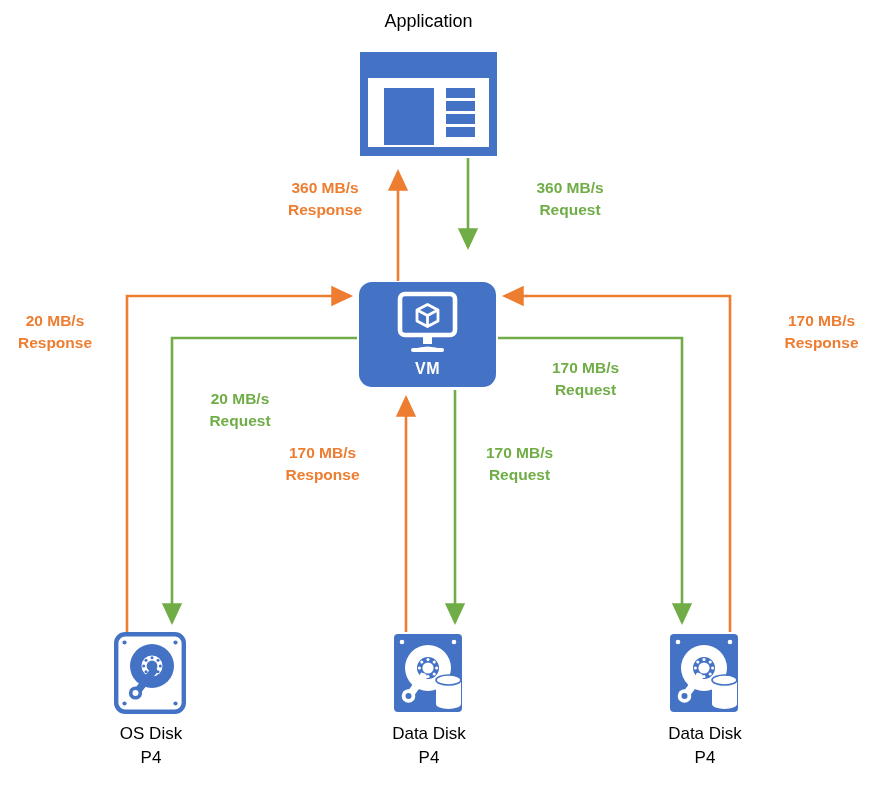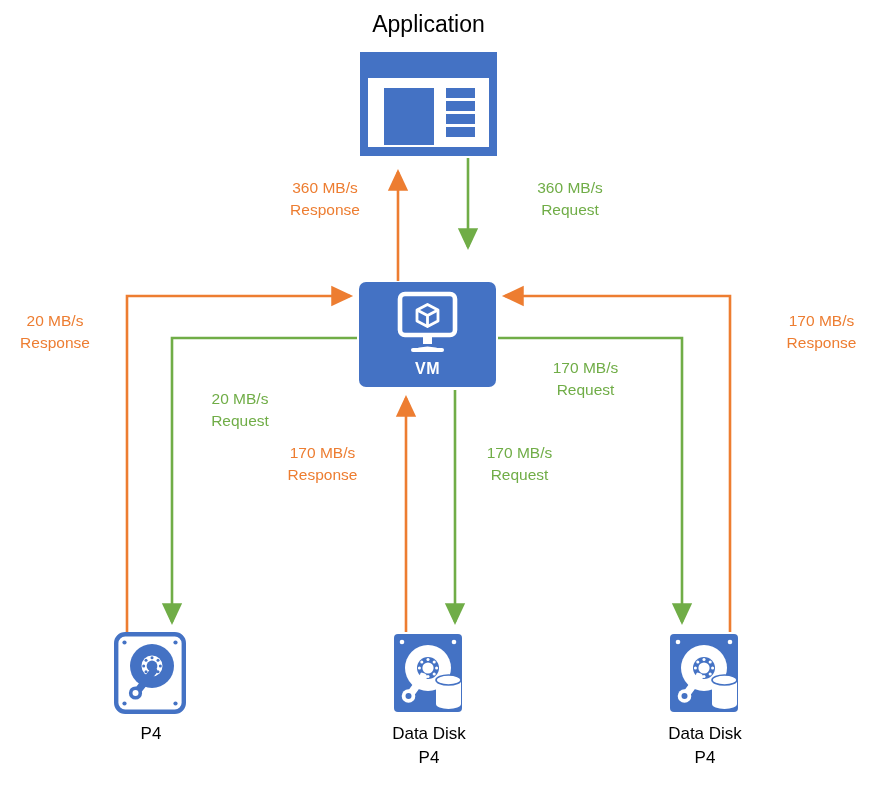--- a/index.html
+++ b/index.html
@@ -1,34 +1,34 @@
 <!DOCTYPE html>
 <html><head>
 <meta charset="utf-8">
 <style>
   html,body{margin:0;padding:0;background:#ffffff;}
   body{width:878px;height:792px;font-family:"Liberation Sans",sans-serif;-webkit-font-smoothing:antialiased;}
   #stage{position:relative;width:878px;height:792px;overflow:hidden;background:#fff;}
   #wires{position:absolute;left:0;top:0;width:878px;height:792px;}
 
   
-  .lbl{position:absolute;font-size:23px;color:#000;white-space:nowrap;text-align:center;}
-  .flow{position:absolute;font-size:15.5px;font-weight:normal;line-height:1.45;text-align:center;white-space:nowrap;}
+  .lbl{position:absolute;font-size:18px;color:#000;white-space:nowrap;text-align:center;}
+  .flow{position:absolute;font-size:15.5px;font-weight:bold;line-height:1.45;text-align:center;white-space:nowrap;}
   .flow.resp{color:#ED7D31;}
   .flow.req{color:#70AD47;}
 
   
   .appicon{position:absolute;left:360px;top:52px;width:137px;height:104px;background:#4472C4;}
   .appicon .inner{position:absolute;left:8px;top:26px;right:8px;bottom:9px;background:#ffffff;}
   .appicon .sq{position:absolute;left:16px;top:10px;width:50px;height:57px;background:#4472C4;}
   .appicon .bars{position:absolute;left:78px;top:10px;right:14px;bottom:10px;display:flex;flex-direction:column;justify-content:space-between;}
   .appicon .bars i{display:block;height:10px;background:#4472C4;}
 
   
-  .vmbox{position:absolute;left:359px;top:282px;width:137px;height:105px;background:#4472C4;border-radius:7px;}
+  .vmbox{position:absolute;left:359px;top:282px;width:137px;height:105px;background:#4472C4;border-radius:13px;}
   .vmsvg{position:absolute;left:0;top:4px;width:137px;height:72px;}
   .vmtext{position:absolute;left:0;right:0;bottom:9px;text-align:center;color:#ffffff;font-size:16px;font-weight:bold;letter-spacing:.4px;}
 
   
   .disk{position:absolute;width:72px;height:82px;}
   .diskcap{position:absolute;left:0;width:160px;text-align:center;font-size:17px;color:#000;line-height:1.42;}
 </style>
 </head>
 <body>
 
@@ -104,20 +104,21 @@
           <circle cx="32" cy="39.8" r="1.5"></circle>
         <circle cx="29.7" cy="34" r="1.5"></circle>
           <circle cx="32" cy="28.2" r="1.5"></circle>
       </g>
       <path d="M39.5,39 L22,61" stroke="#4472C4" stroke-width="7.5" stroke-linecap="round" fill="none"></path>
       <circle cx="21.5" cy="61" r="6.6" fill="#4472C4"></circle>
       <circle cx="21.5" cy="61" r="3" fill="#ffffff"></circle>
     </svg>
   </div>
   <div class="diskcap" style="left:71px;top:722px;">
+    <div>OS Disk</div>
     <div>P4</div>
   </div>
 
   <div class="disk" style="left:392px;top:632px;">
     <svg viewBox="0 0 72 82" width="72" height="82">
       <rect x="2" y="2" width="68" height="78" rx="4" ry="4" fill="#4472C4"></rect>
       <circle cx="10" cy="10" r="2.3" fill="#ffffff"></circle>
       <circle cx="62" cy="10" r="2.3" fill="#ffffff"></circle>
       <circle cx="36" cy="36" r="23" fill="#ffffff"></circle>
       <circle cx="36" cy="36" r="11" fill="#4472C4"></circle>

